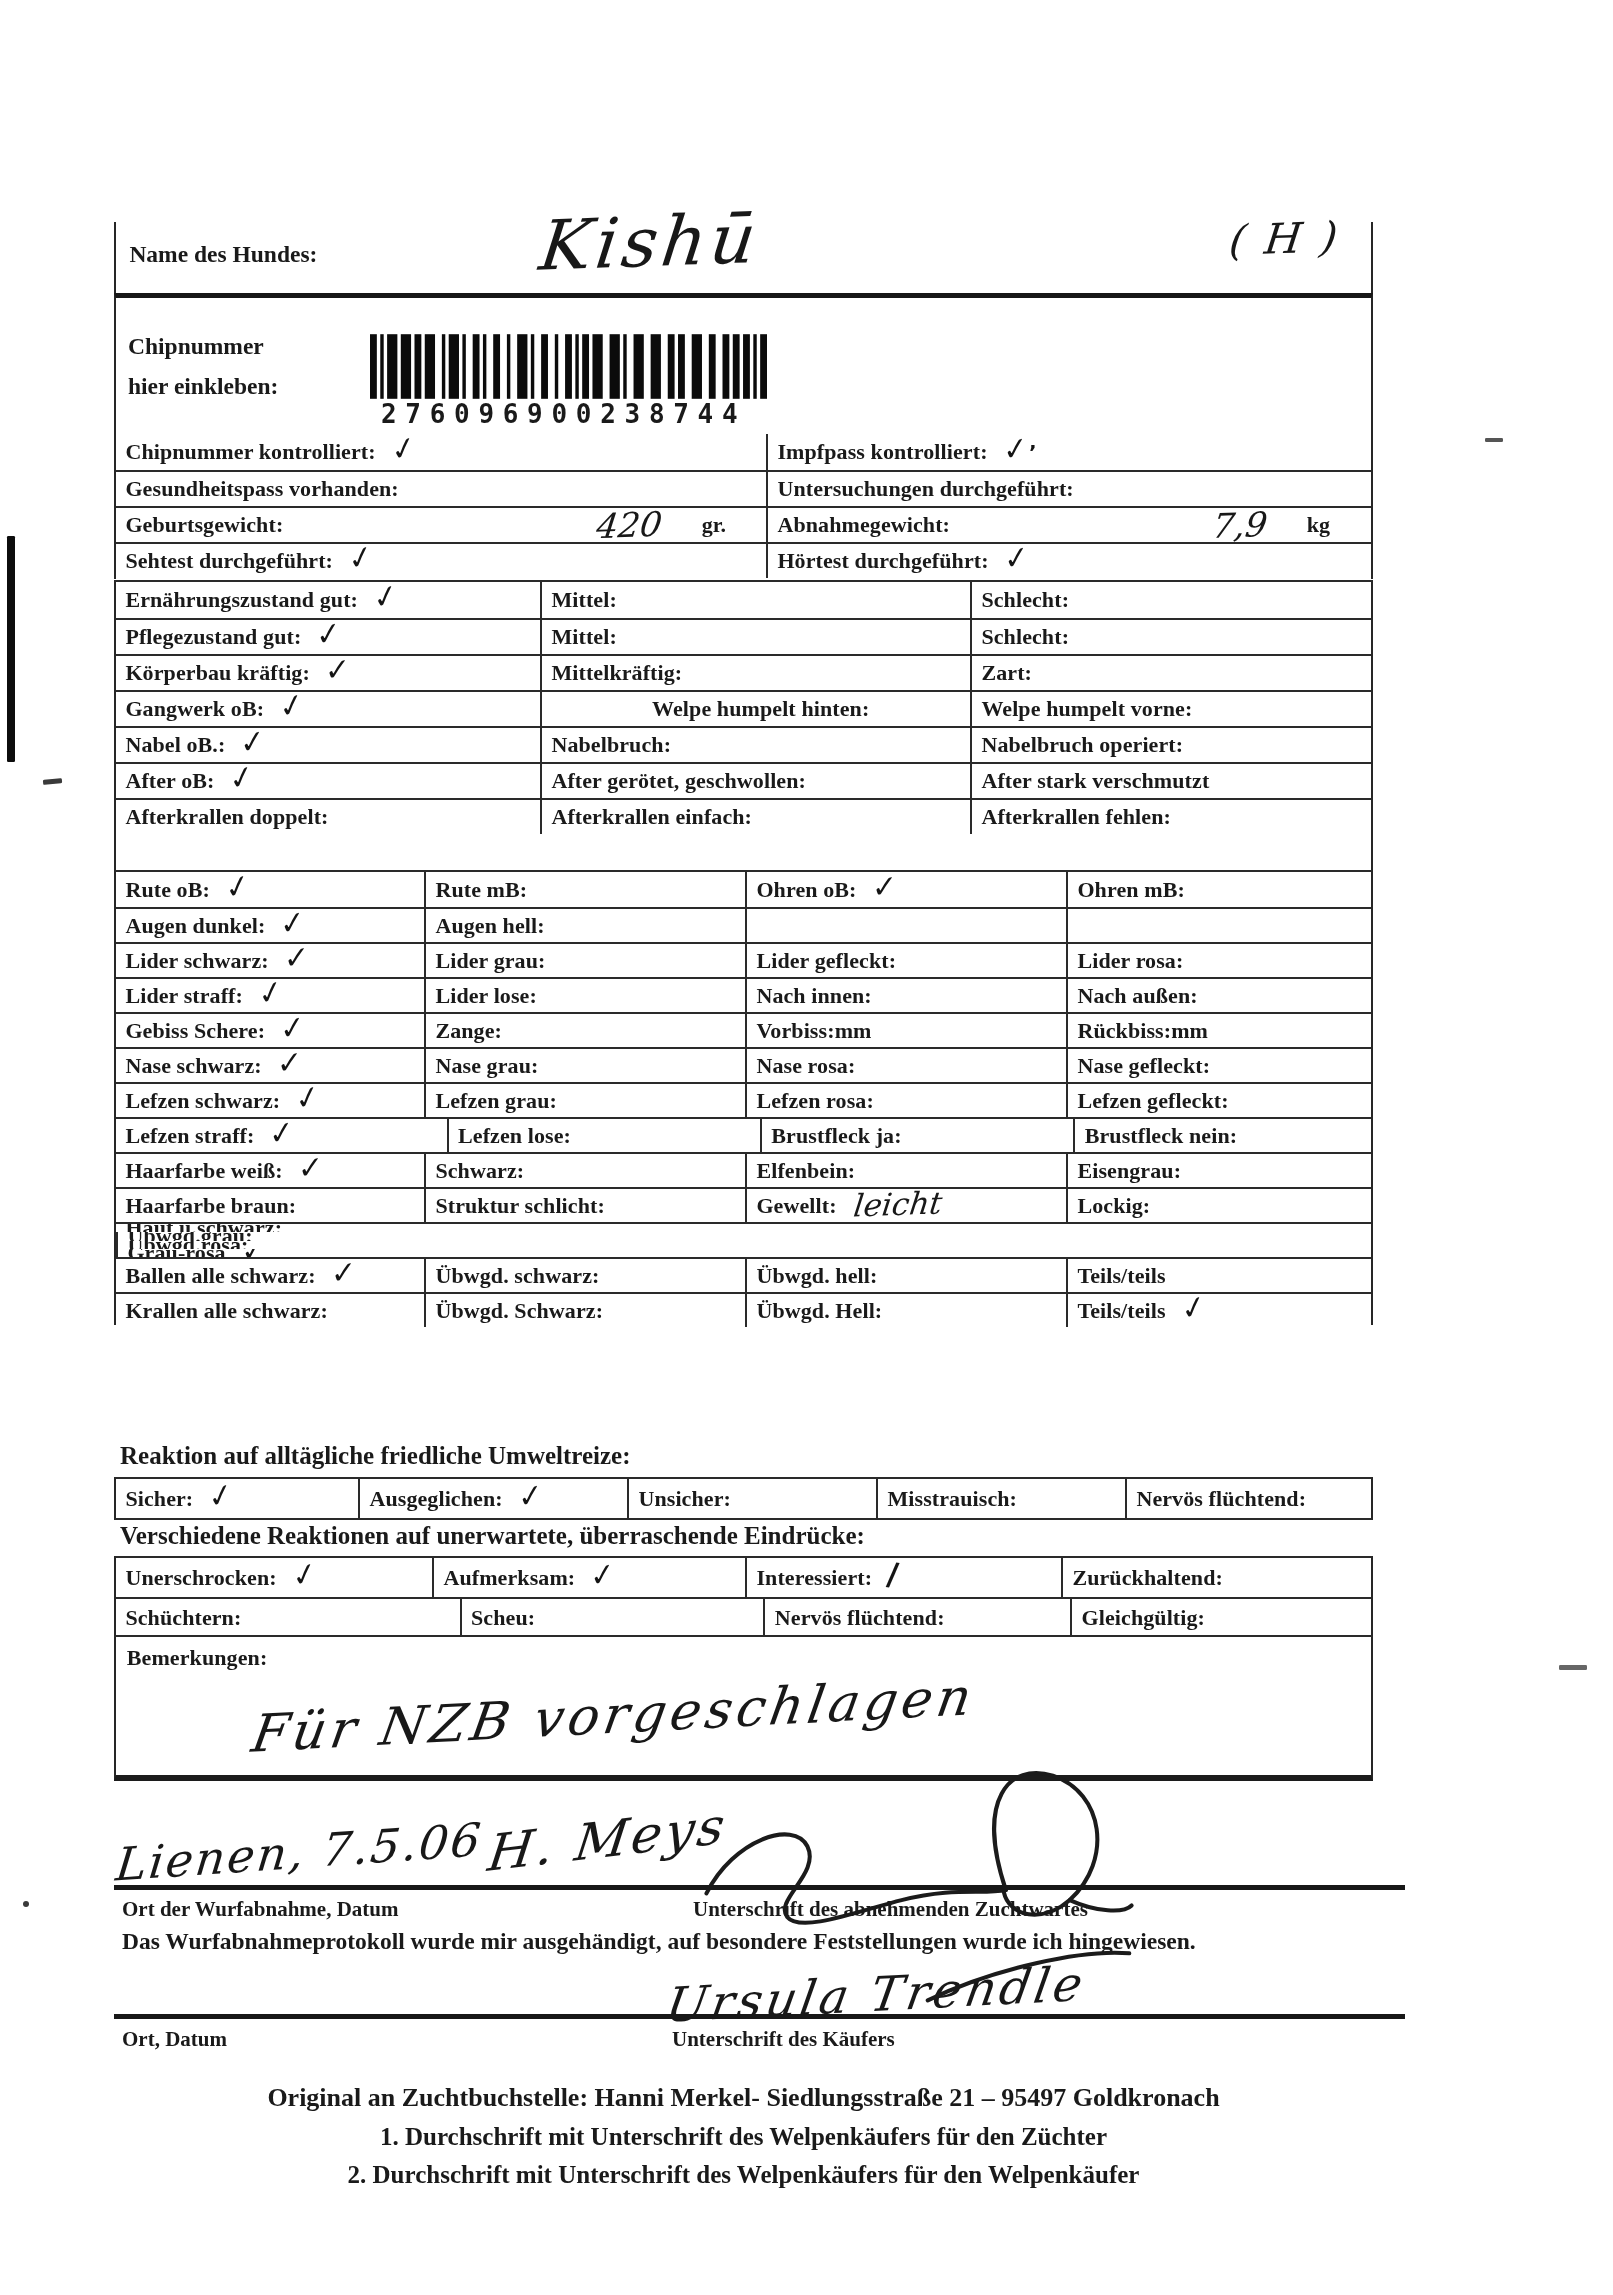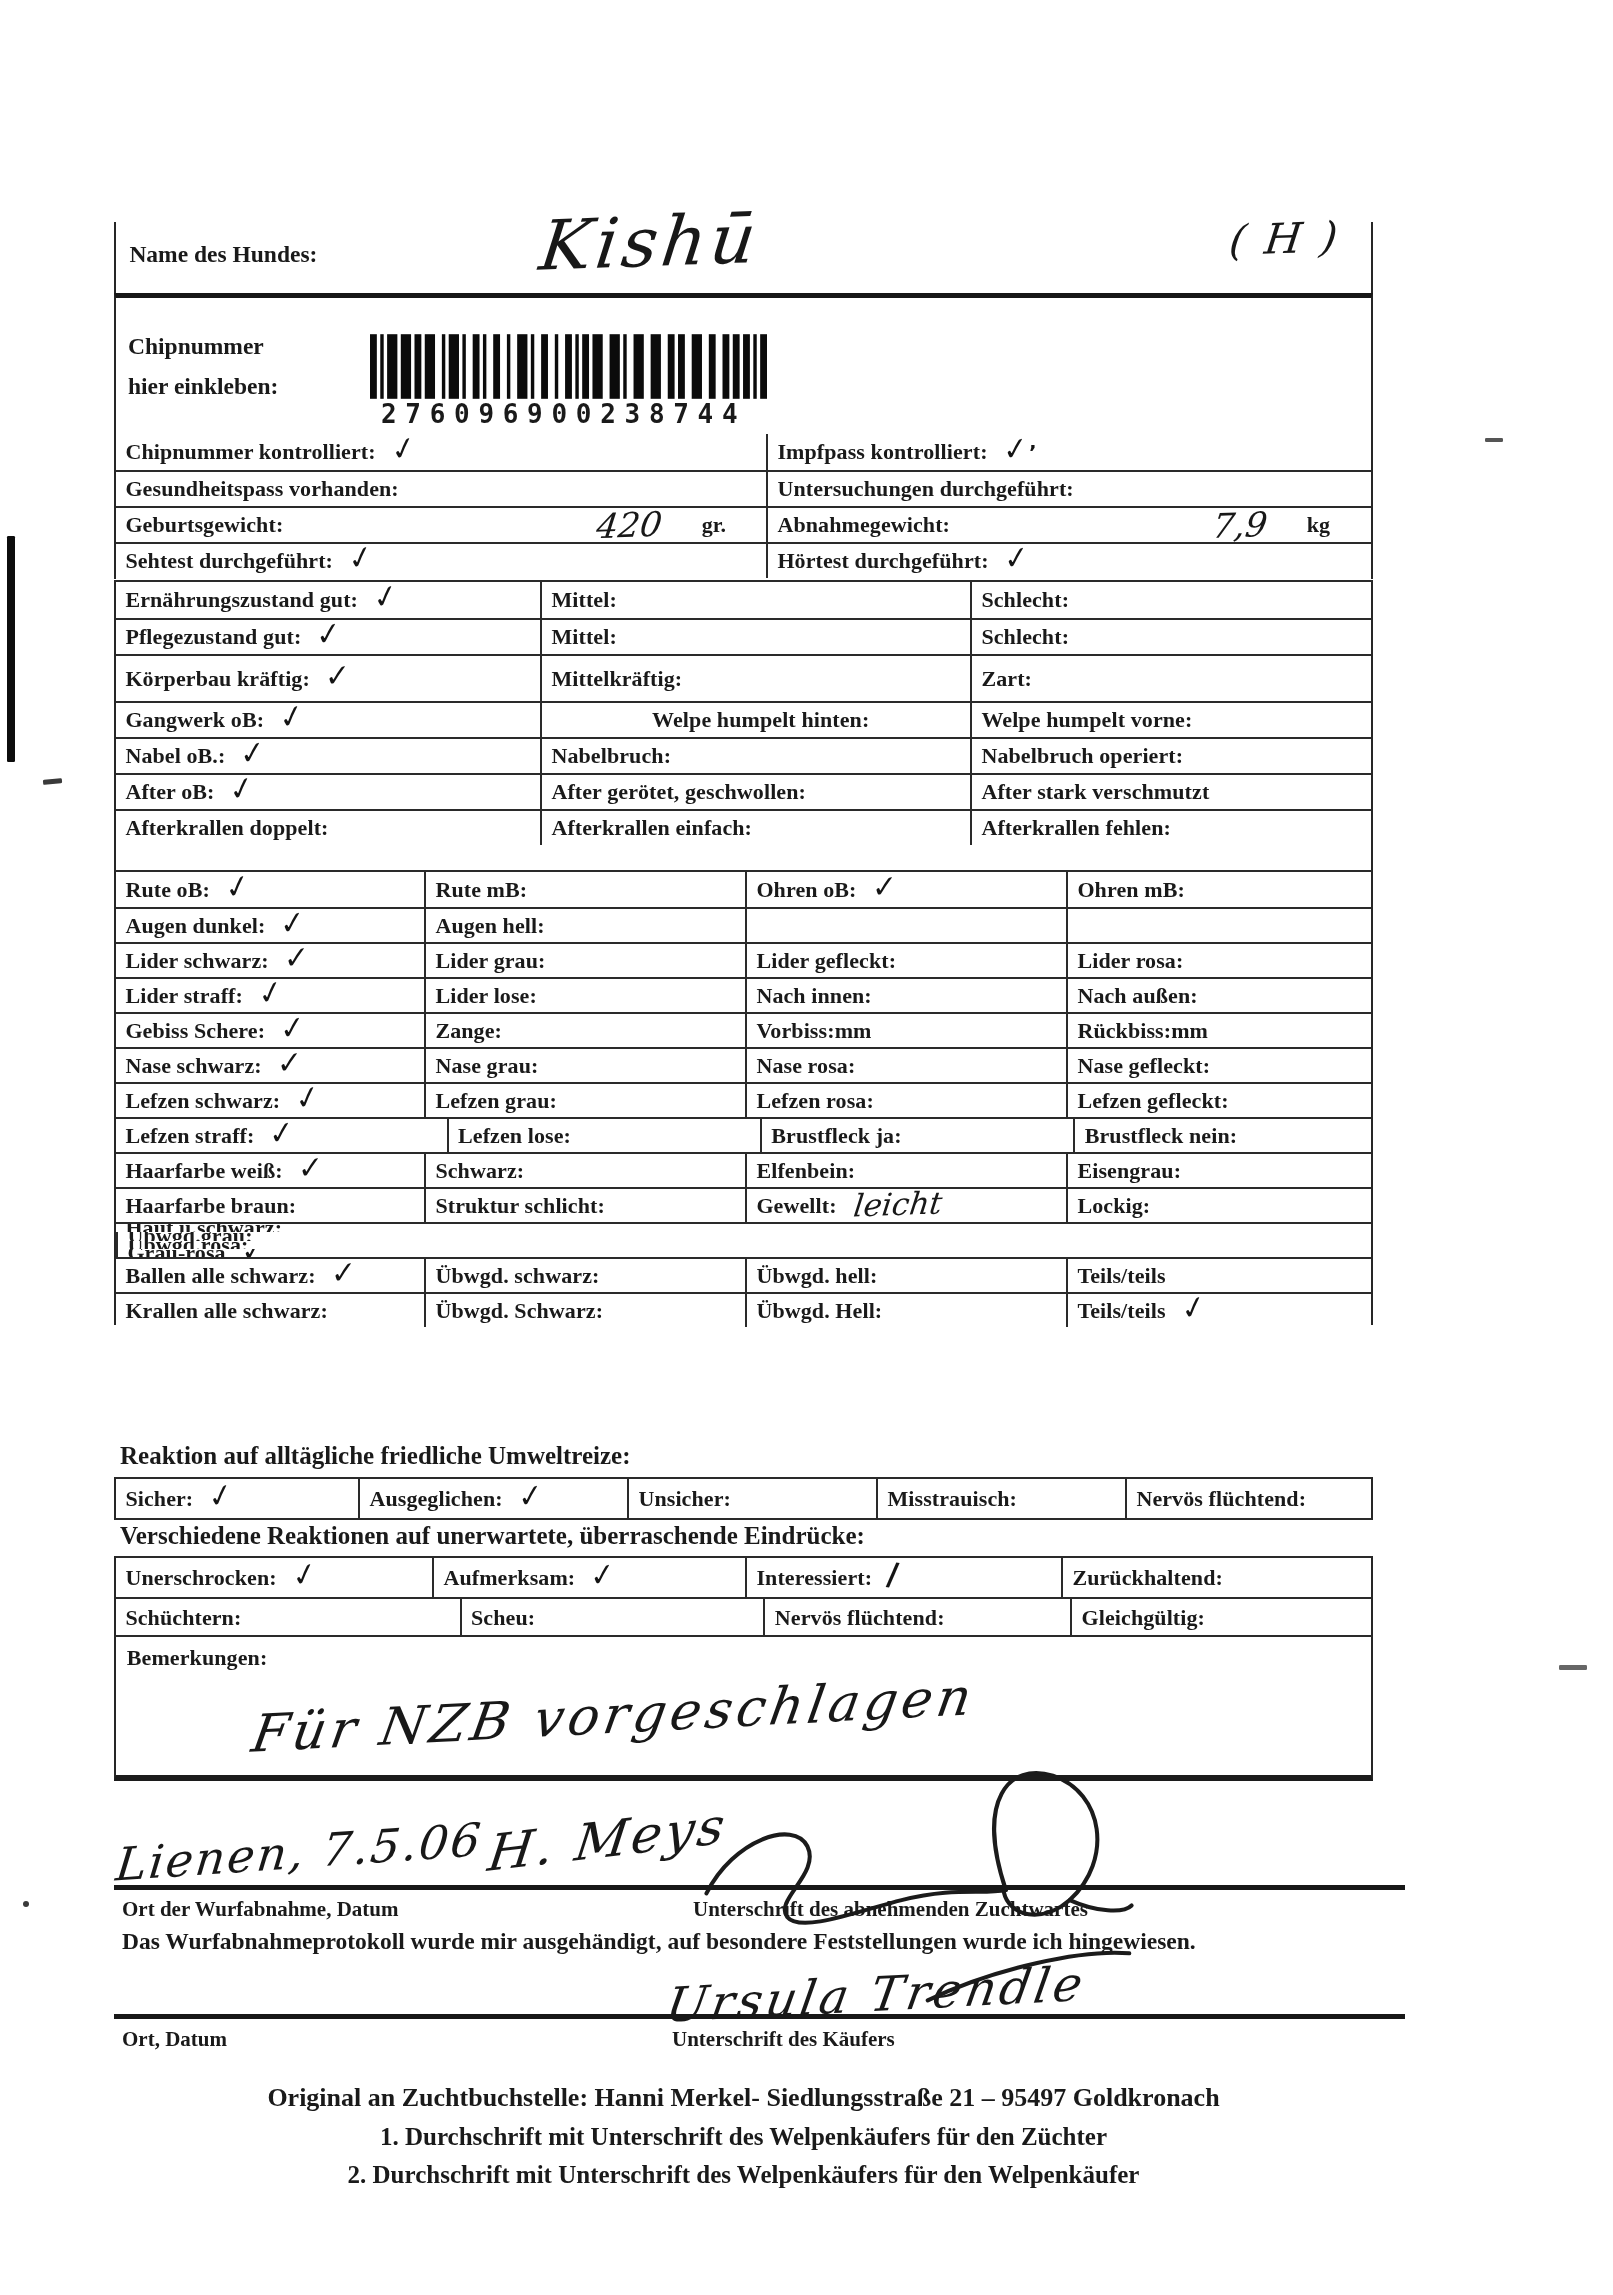--- a/index.html
+++ b/index.html
@@ -157,21 +157,21 @@
           <span class="lbl">Pflegezustand gut:</span>
           <span class="ck" style="transform: rotate(-11deg) skewX(-6deg);">✓</span>
         </div>
         <div class="cell" style="width: 430px;">
           <span class="lbl">Mittel:</span>
         </div>
         <div class="cell" style="width: 401px;">
           <span class="lbl">Schlecht:</span>
         </div>
       </div>
-      <div class="trow" style="height: 47px;">
+      <div class="trow" style="height: 36px;">
         <div class="cell" style="width: 424px;">
           <span class="lbl">Körperbau kräftig:</span>
           <span class="ck" style="transform: rotate(-6deg) skewX(-6deg);">✓</span>
         </div>
         <div class="cell" style="width: 430px;">
           <span class="lbl">Mittelkräftig:</span>
         </div>
         <div class="cell" style="width: 401px;">
           <span class="lbl">Zart:</span>
         </div>

